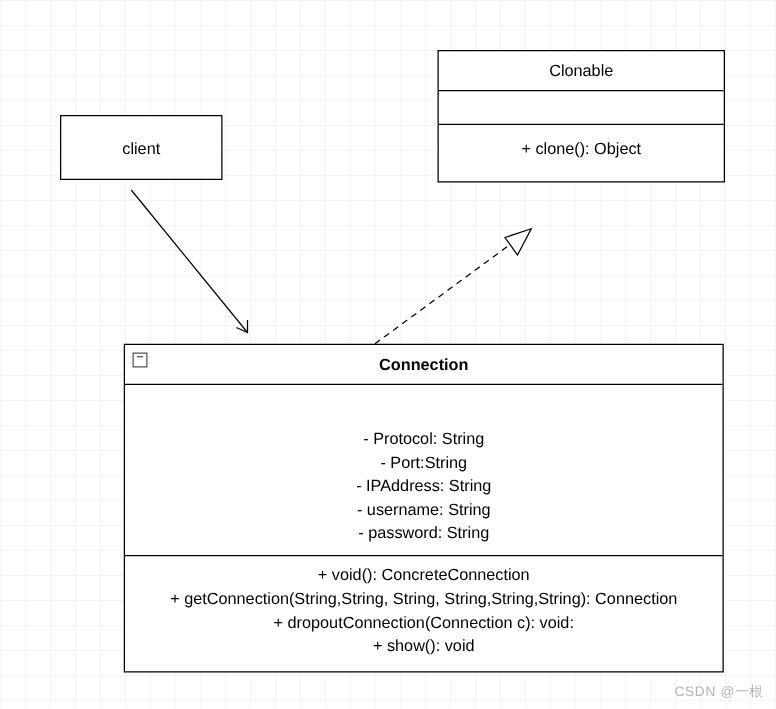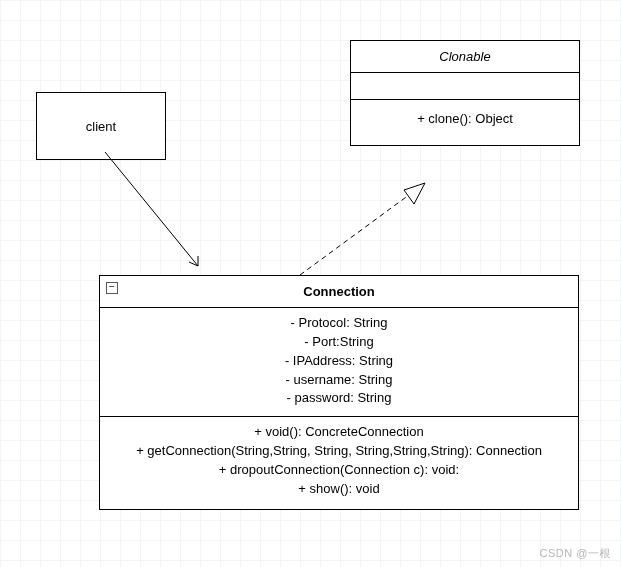--- a/index.html
+++ b/index.html
@@ -22,37 +22,36 @@
       linear-gradient(to bottom, #f2f4f7 1px, transparent 1px);
     background-size: 20px 20px;
   }
   .box {
     position: absolute;
     background: #fff;
     border: 1px solid #000;
     box-sizing: border-box;
   }
   .client-box {
-    left: 36px;
+    left: 48px;
     top: 92px;
     width: 130px;
-    height: 68px;
+    height: 52px;
     display: flex;
     align-items: center;
     justify-content: center;
   }
   .clonable-box {
     left: 350px;
     top: 40px;
     width: 230px;
   }
   .clonable-title {
     border-bottom: 1px solid #000;
     text-align: center;
-    font-style: italic;
     padding: 8px 4px;
   }
   .clonable-mid {
     border-bottom: 1px solid #000;
     height: 26px;
   }
   .clonable-ops {
     padding: 10px 8px 16px 8px;
   }
   .connection-box {
@@ -76,20 +75,21 @@
     border: 1px solid #555;
     font-size: 10px;
     line-height: 8px;
     text-align: center;
     font-weight: normal;
     background: #fff;
   }
   .conn-attrs {
     border-bottom: 1px solid #000;
     padding: 6px 10px 8px 10px;
+    margin-top: 28px;
   }
   .conn-ops {
     padding: 6px 10px 10px 10px;
   }
   .line {
     line-height: 1.45;
     white-space: nowrap;
     text-align: center;
   }
   svg.arrows {

